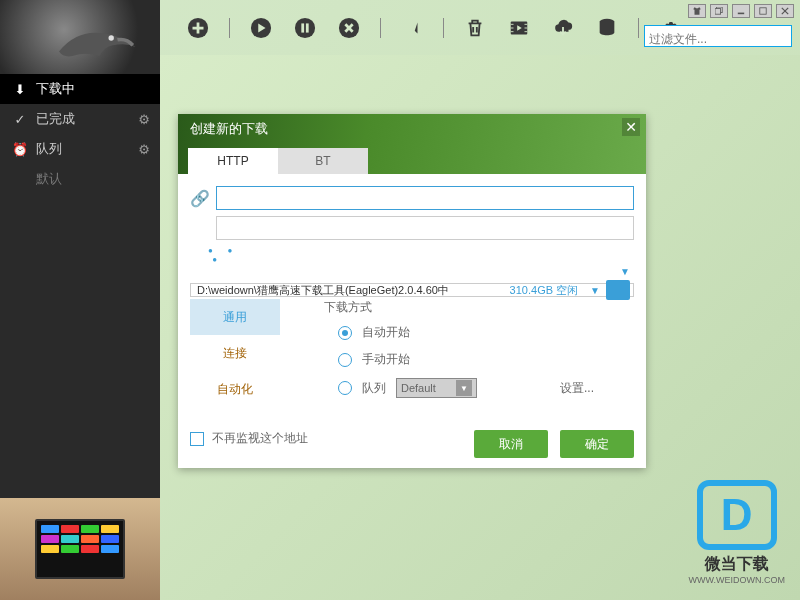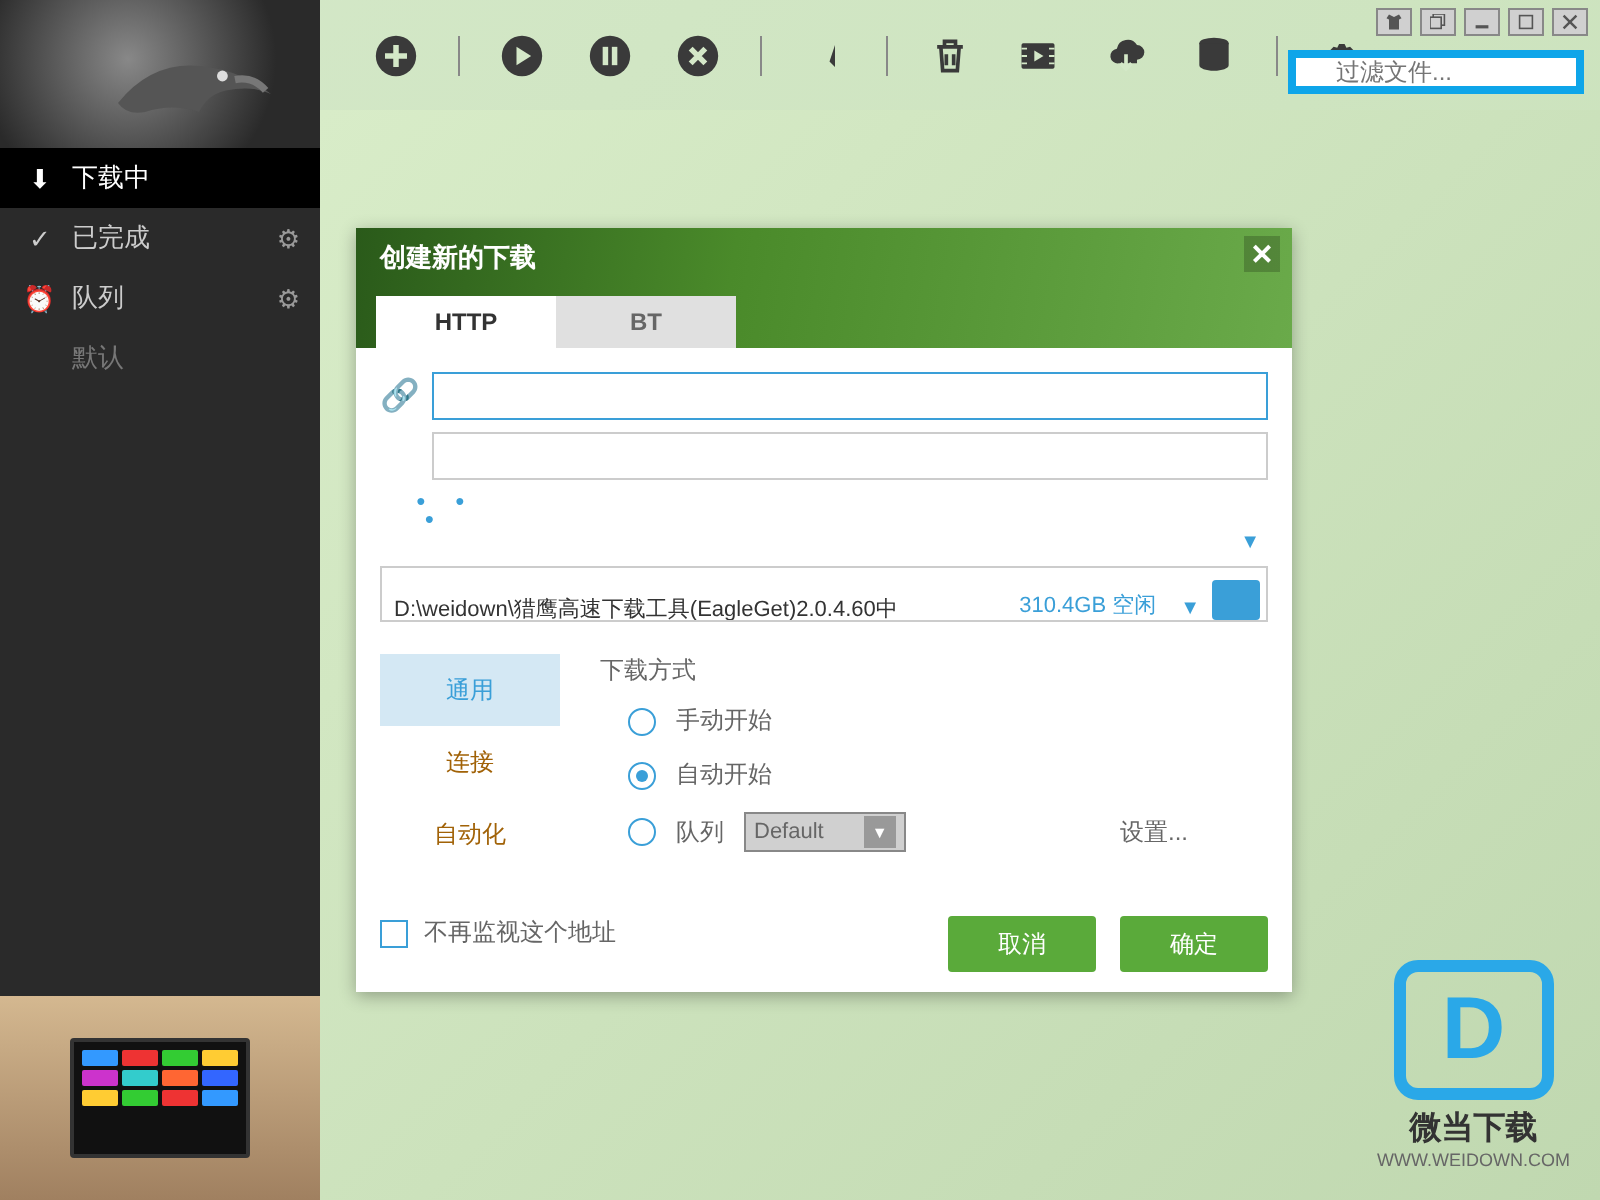--- a/index.html
+++ b/index.html
@@ -4,21 +4,21 @@
 <style>
 * { margin: 0; padding: 0; box-sizing: border-box; font-family: "Microsoft YaHei", sans-serif; }
 body { width: 800px; height: 600px; background: linear-gradient(135deg, #d4e8c8 0%, #c8e0b8 100%); overflow: hidden; position: relative; }
 
 
 .top-bar { height: 55px; display: flex; align-items: center; padding: 0 10px; position: relative; }
 .toolbar-icons { display: flex; align-items: center; gap: 18px; margin-left: 175px; }
 .toolbar-btn { width: 26px; height: 26px; display: flex; align-items: center; justify-content: center; cursor: pointer; color: #3a3a3a; }
 .toolbar-btn svg { width: 22px; height: 22px; }
 .toolbar-sep { width: 1px; height: 20px; background: #888; }
-.filter-box { position: absolute; right: 8px; top: 25px; width: 148px; height: 22px; background: #fff; border: 4px solid #0ea5e9; display: flex; align-items: center; padding: 0 20px; }
+.filter-box { position: absolute; right: 8px; top: 25px; width: 148px; height: 22px; background: #fff; border: 1px solid #0ea5e9; display: flex; align-items: flex-end; padding: 0 4px; }
 .filter-box input { flex: 1; border: none; outline: none; font-size: 12px; color: #999; background: transparent; }
 
 
 .win-ctrls { position: absolute; right: 6px; top: 4px; display: flex; gap: 4px; }
 .win-btn { width: 18px; height: 14px; border: 1px solid #888; background: #d0d0d0; display: flex; align-items: center; justify-content: center; font-size: 9px; cursor: pointer; }
 
 
 .sidebar { position: absolute; left: 0; top: 0; width: 160px; height: 498px; background: #2a2a2a; }
 .logo-area { height: 74px; background: radial-gradient(circle at 40% 40%, #888 0%, #2a2a2a 70%); position: relative; }
 .eagle { position: absolute; left: 50px; top: 20px; width: 90px; height: 45px; }
@@ -32,43 +32,43 @@
 .promo { position: absolute; left: 0; bottom: 0; width: 160px; height: 102px; background: linear-gradient(#d4b890, #a08060); display: flex; align-items: center; justify-content: center; }
 .promo-screen { width: 90px; height: 60px; background: #111; border: 2px solid #333; border-radius: 2px; padding: 4px; }
 .promo-grid { display: grid; grid-template-columns: repeat(4, 1fr); gap: 2px; }
 .promo-cell { height: 8px; border-radius: 1px; }
 
 
 .main-bg { position: absolute; left: 160px; top: 55px; right: 0; bottom: 0; background: linear-gradient(135deg, #d8ecc8, #c0d8b0); }
 
 
 .dialog { position: absolute; left: 178px; top: 114px; width: 468px; background: #fff; box-shadow: 0 2px 8px rgba(0,0,0,0.3); }
-.dialog-header { height: 60px; background: linear-gradient(100deg, #2a5a1a 0%, #4a8a2a 40%, #6aaa4a 100%); position: relative; display: flex; align-items: flex-start; font-weight: bold; }
+.dialog-header { height: 60px; background: linear-gradient(100deg, #2a5a1a 0%, #4a8a2a 40%, #6aaa4a 100%); position: relative; display: flex; align-items: flex-start; }
 .dialog-title { color: #fff; font-size: 13px; padding: 6px 12px; }
 .dialog-close { position: absolute; right: 6px; top: 4px; width: 18px; height: 18px; color: #fff; cursor: pointer; display: flex; align-items: center; justify-content: center; font-size: 14px; background: rgba(0,0,0,0.2); }
 .tabs { position: absolute; left: 10px; bottom: 0; display: flex; }
 .tab { width: 90px; height: 26px; display: flex; align-items: center; justify-content: center; font-size: 12px; cursor: pointer; }
 .tab.active { background: #fff; color: #333; }
 .tab.inactive { background: #e0e0e0; color: #666; }
 
 .dialog-body { padding: 12px; }
 .url-row { display: flex; align-items: center; margin-bottom: 6px; }
 .link-ic { width: 20px; color: #3a9fd8; margin-right: 6px; font-size: 16px; }
 .url-input { flex: 1; height: 24px; border: 1px solid #3a9fd8; padding: 0 6px; font-size: 12px; }
 .dropdown-row { display: flex; justify-content: flex-end; padding-right: 4px; margin-bottom: 6px; }
 .dd-arrow { color: #3a9fd8; cursor: pointer; font-size: 10px; }
 .dots { margin: 2px 0 2px 18px; color: #3a9fd8; font-size: 8px; letter-spacing: 2px; }
 
-.path-row { display: flex; align-items: flex-end; border: 1px solid #ccc; height: 28px; margin-bottom: 16px; }
+.path-row { display: flex; align-items: center; border: 1px solid #ccc; height: 14px; margin-bottom: 2px; }
 .path-input { flex: 1; padding: 0 6px; font-size: 11px; color: #333; border: none; outline: none; }
 .path-size { color: #3a9fd8; font-size: 11px; padding: 0 6px; }
 .path-dd { color: #3a9fd8; padding: 0 6px; cursor: pointer; font-size: 10px; }
 .path-folder { width: 24px; height: 20px; background: #3a9fd8; margin-right: 3px; cursor: pointer; border-radius: 2px; }
 
-.settings-area { display: flex; }
+.settings-area { display: flex; gap: 24px; }
 .side-tabs { width: 90px; }
 .side-tab { height: 36px; display: flex; align-items: center; justify-content: center; font-size: 12px; cursor: pointer; color: #a16207; }
 .side-tab.active { background: #d4e8f4; color: #3a9fd8; }
 
 .settings-content { flex: 1; padding-left: 20px; }
 .check-row { display: flex; align-items: center; font-size: 12px; color: #666; margin-bottom: 10px; }
 .checkbox { width: 14px; height: 14px; border: 1px solid #3a9fd8; margin-right: 8px; cursor: pointer; }
 .section-label { font-size: 12px; color: #666; margin-bottom: 8px; }
 .radio-row { display: flex; align-items: center; font-size: 12px; color: #666; margin-bottom: 10px; padding-left: 14px; }
 .radio { width: 14px; height: 14px; border: 1px solid #3a9fd8; border-radius: 50%; margin-right: 10px; display: flex; align-items: center; justify-content: center; cursor: pointer; }
@@ -274,26 +274,26 @@
 
     <div class="settings-area">
       <div class="side-tabs">
         <div class="side-tab active">通用</div>
         <div class="side-tab">连接</div>
         <div class="side-tab">自动化</div>
       </div>
       <div class="settings-content">
         <div class="section-label">下载方式</div>
         <div class="radio-row">
+          <div class="radio checked"></div>
+          <span>自动开始</span>
+        </div>
+        <div class="radio-row">
           <div class="radio"></div>
           <span>手动开始</span>
-        </div>
-        <div class="radio-row">
-          <div class="radio checked"></div>
-          <span>自动开始</span>
         </div>
         <div class="radio-row" style="position:relative">
           <div class="radio"></div>
           <span>队列</span>
           <div class="queue-select">
             <span>Default</span>
             <span class="sel-dd">▼</span>
           </div>
           <span class="settings-link">设置...</span>
         </div>

